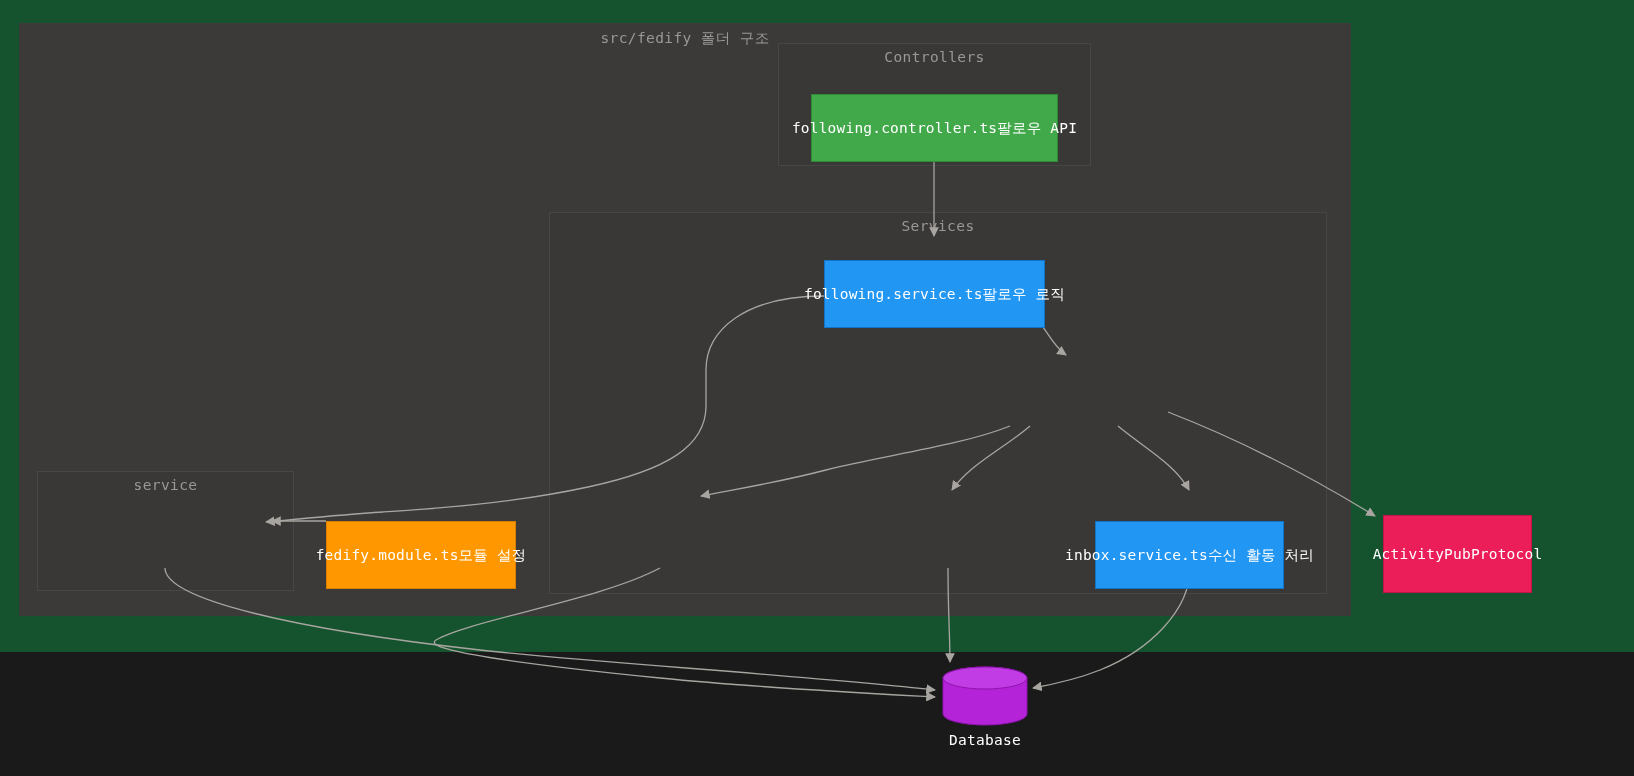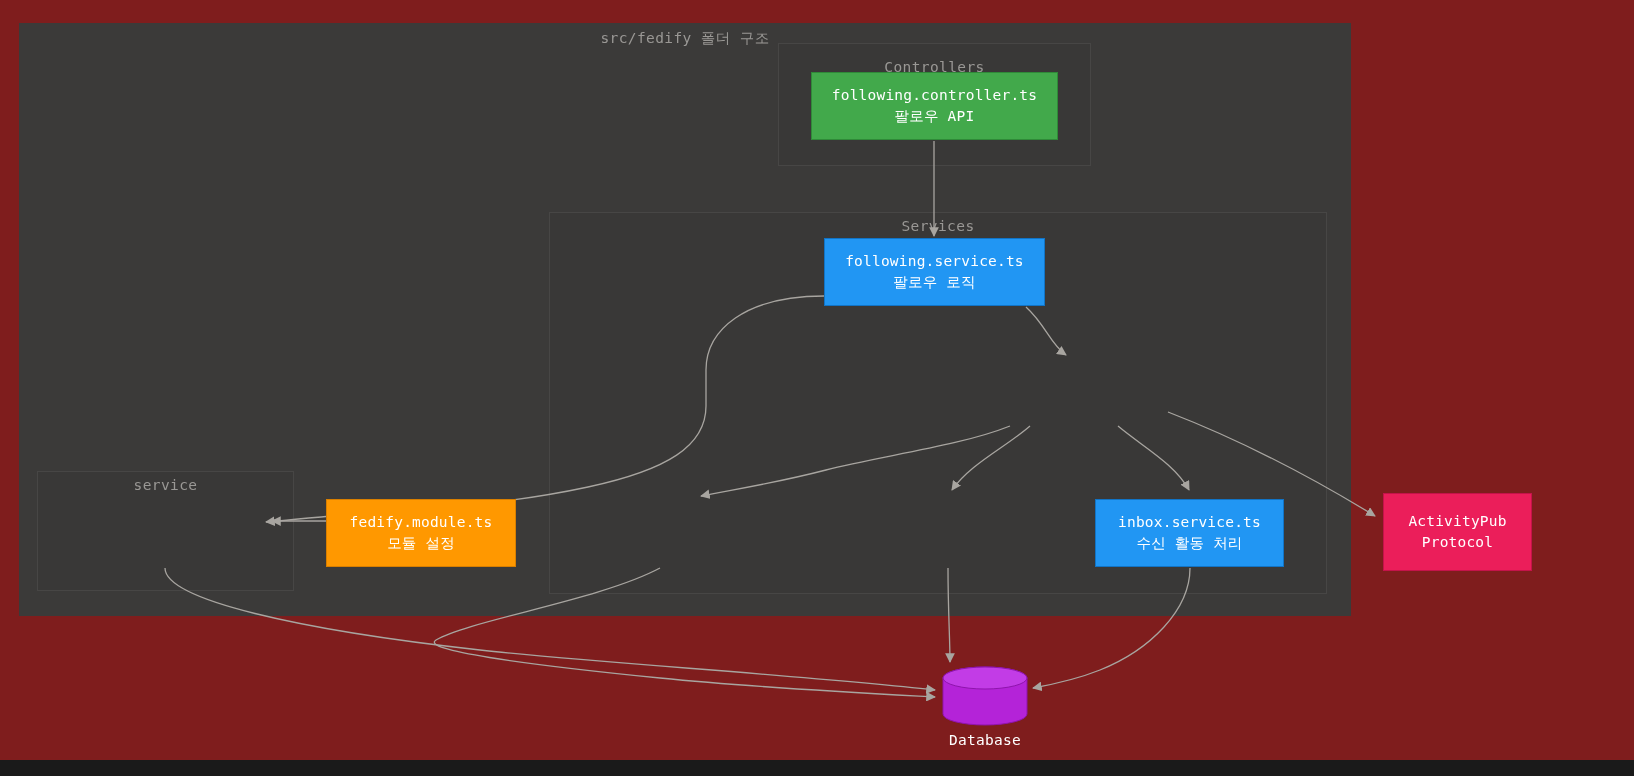--- a/index.html
+++ b/index.html
@@ -9,22 +9,22 @@
   }
   body {
     width: 1634px;
     height: 776px;
     font-family: "DejaVu Sans Mono", "Liberation Mono", monospace;
     overflow: hidden;
   }
   #stage {
     position: relative;
     width: 1634px;
-    height: 760px;
-    background: #7f1d1d;
+    height: 652px;
+    background: #14532d;
   }
   svg.edges {
     position: absolute;
     left: 0;
     top: 0;
     width: 1634px;
     height: 776px;
     pointer-events: none;
   }
   .cluster {
@@ -45,28 +45,29 @@
     text-align: center;
     color: #9a9895;
     font-size: 14.5px;
     letter-spacing: 0.4px;
     white-space: nowrap;
   }
   .node {
     position: absolute;
     box-sizing: border-box;
     display: flex;
-    flex-direction: column;
+    flex-direction: row;
     align-items: center;
     justify-content: center;
     color: #ffffff;
     font-size: 14.5px;
     line-height: 1.42;
     text-align: center;
     letter-spacing: 0.2px;
+    margin-top: 22px;
   }
   .node .l1 { white-space: nowrap; }
   .node .l2 { white-space: nowrap; }
   .db {
     position: absolute;
     display: flex;
     align-items: center;
     justify-content: center;
     color: #ffffff;
     font-size: 14.5px;
@@ -81,21 +82,21 @@
 </style>
 </head>
 <body>
 
 <div id="stage">
 
   <div class="cluster cluster-main" id="cl-main" style="left: 19px; top: 23px; width: 1332px; height: 593px;"></div>
   <div class="cluster-title" id="ti-main" style="left: 19px; width: 1332px; top: 29px;">src/fedify 폴더 구조</div>
 
   <div class="cluster cluster-sub" id="cl-controllers" style="left: 778px; top: 43px; width: 313px; height: 123px;"></div>
-  <div class="cluster-title" id="ti-controllers" style="left: 778px; width: 313px; top: 59px; text-decoration: underline;">Controllers</div>
+  <div class="cluster-title" id="ti-controllers" style="left: 778px; width: 313px; top: 49px;">Controllers</div>
 
   <div class="cluster cluster-sub" id="cl-services" style="left: 549px; top: 212px; width: 778px; height: 382px;"></div>
   <div class="cluster-title" id="ti-services" style="left: 549px; width: 778px; top: 218px;">Services</div>
 
   <div class="cluster cluster-sub" id="cl-entities" style="left: 37px; top: 471px; width: 257px; height: 120px;"></div>
   <div class="cluster-title" id="ti-entities" style="left: 37px; width: 257px; top: 477px;">service</div>
 
   <svg class="edges" id="edge-layer" viewBox="0 0 1634 776">
     <defs>
       <marker id="ah" viewBox="0 0 10 10" refX="9" refY="5" markerWidth="7.5" markerHeight="7.5" orient="auto-start-reverse">

